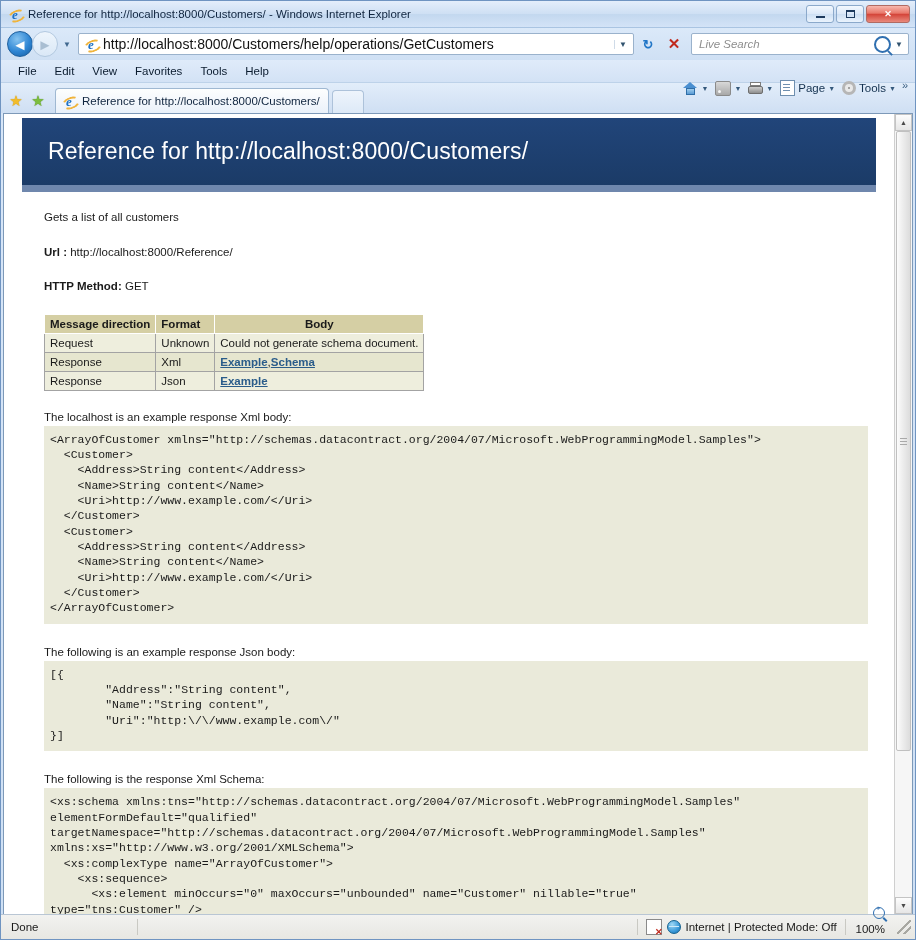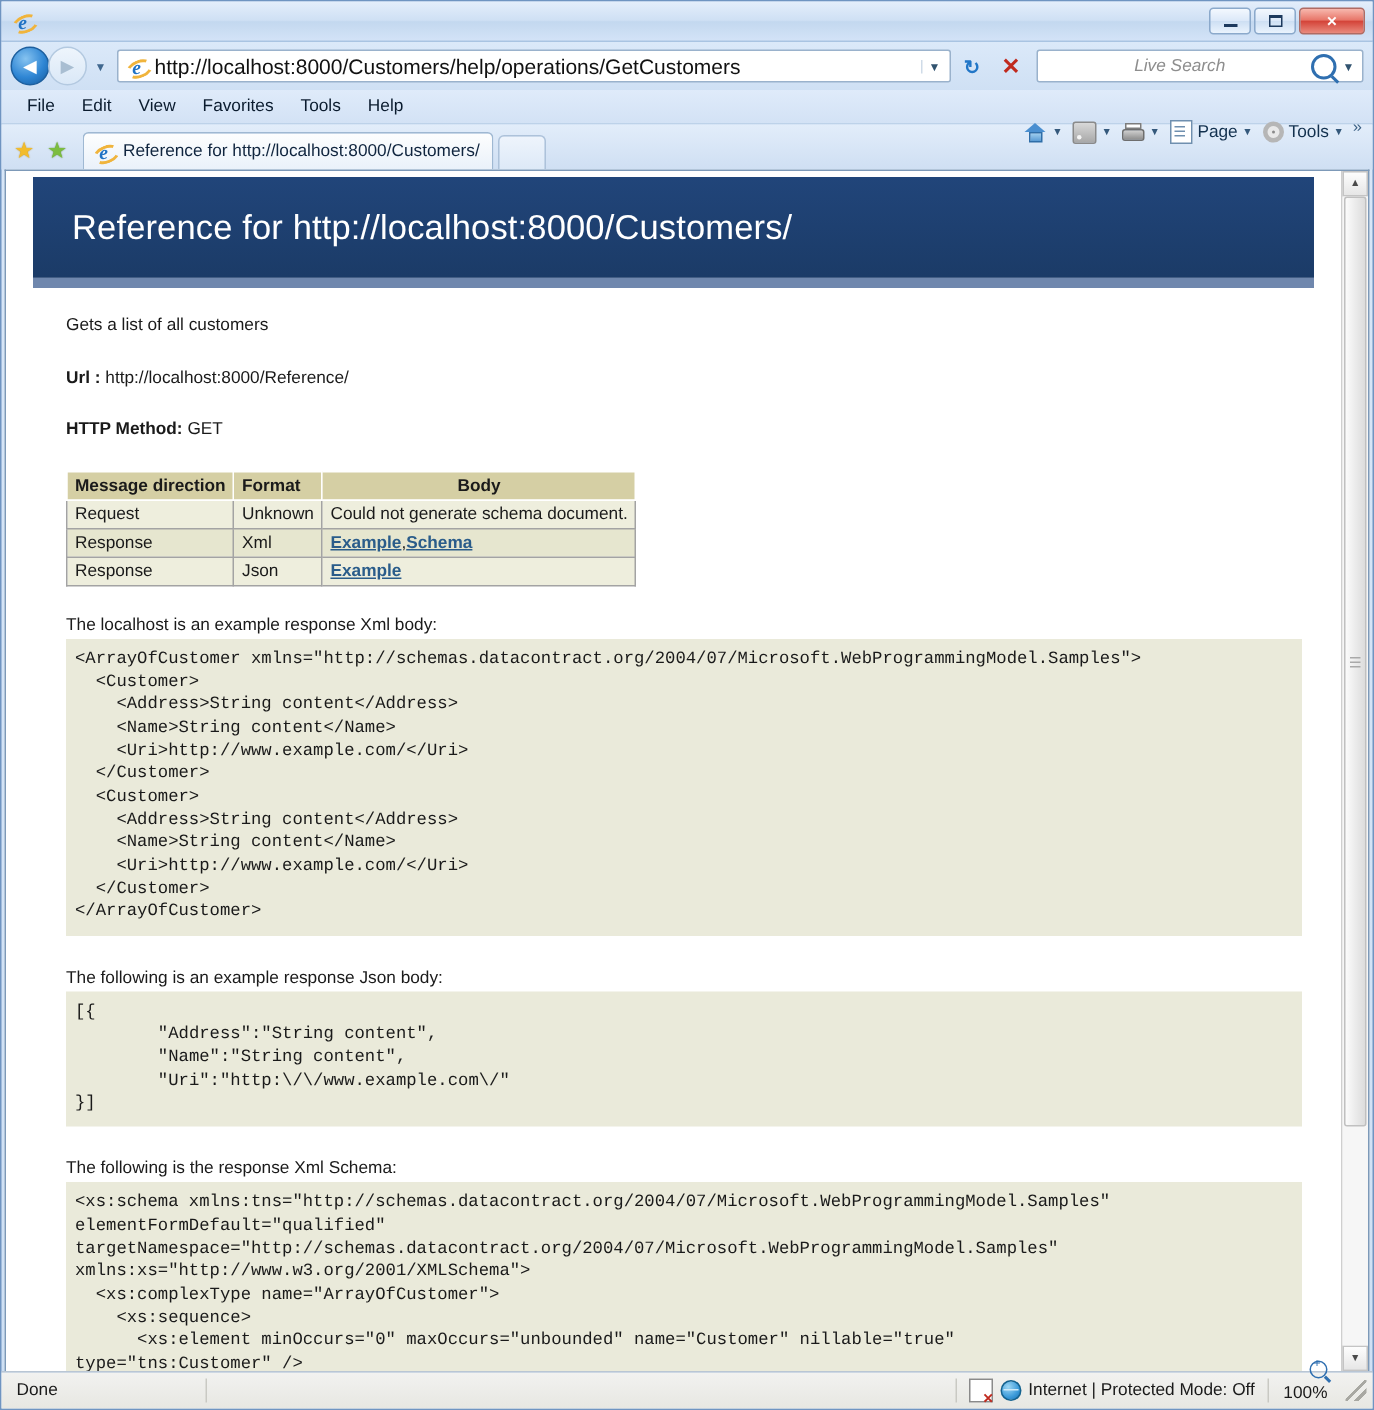--- a/index.html
+++ b/index.html
@@ -156,21 +156,20 @@
     padding: 0 3px;
     margin-left: 3px;
     box-sizing: border-box;
   }
   .search-ph {
     flex: 1 1 auto;
     font-size: 11.5px;
     font-style: italic;
     color: #8e8e8e;
     padding-left: 4px;
-    text-align: center;
   }
   .mag {
     width: 13px; height: 13px;
     border: 2px solid #2f6fb0;
     border-radius: 50%;
     position: relative;
     flex: 0 0 13px;
     margin-right: 2px;
   }
   .mag::after {
@@ -578,20 +577,21 @@
 </style>
 </head>
 <body>
 
 <div class="window">
 
   <div class="titlebar">
     <span class="title-ico">
         <span class="ie-e">e</span>
       </span>
+    <span class="title-text">Reference for http://localhost:8000/Customers/ - Windows Internet Explorer</span>
     <span class="winbtns">
       <span class="winbtn">
           <i class="glyph-min"></i>
         </span>
       <span class="winbtn">
           <i class="glyph-max"></i>
         </span>
       <span class="winbtn close">✕</span>
     </span>
   </div>

